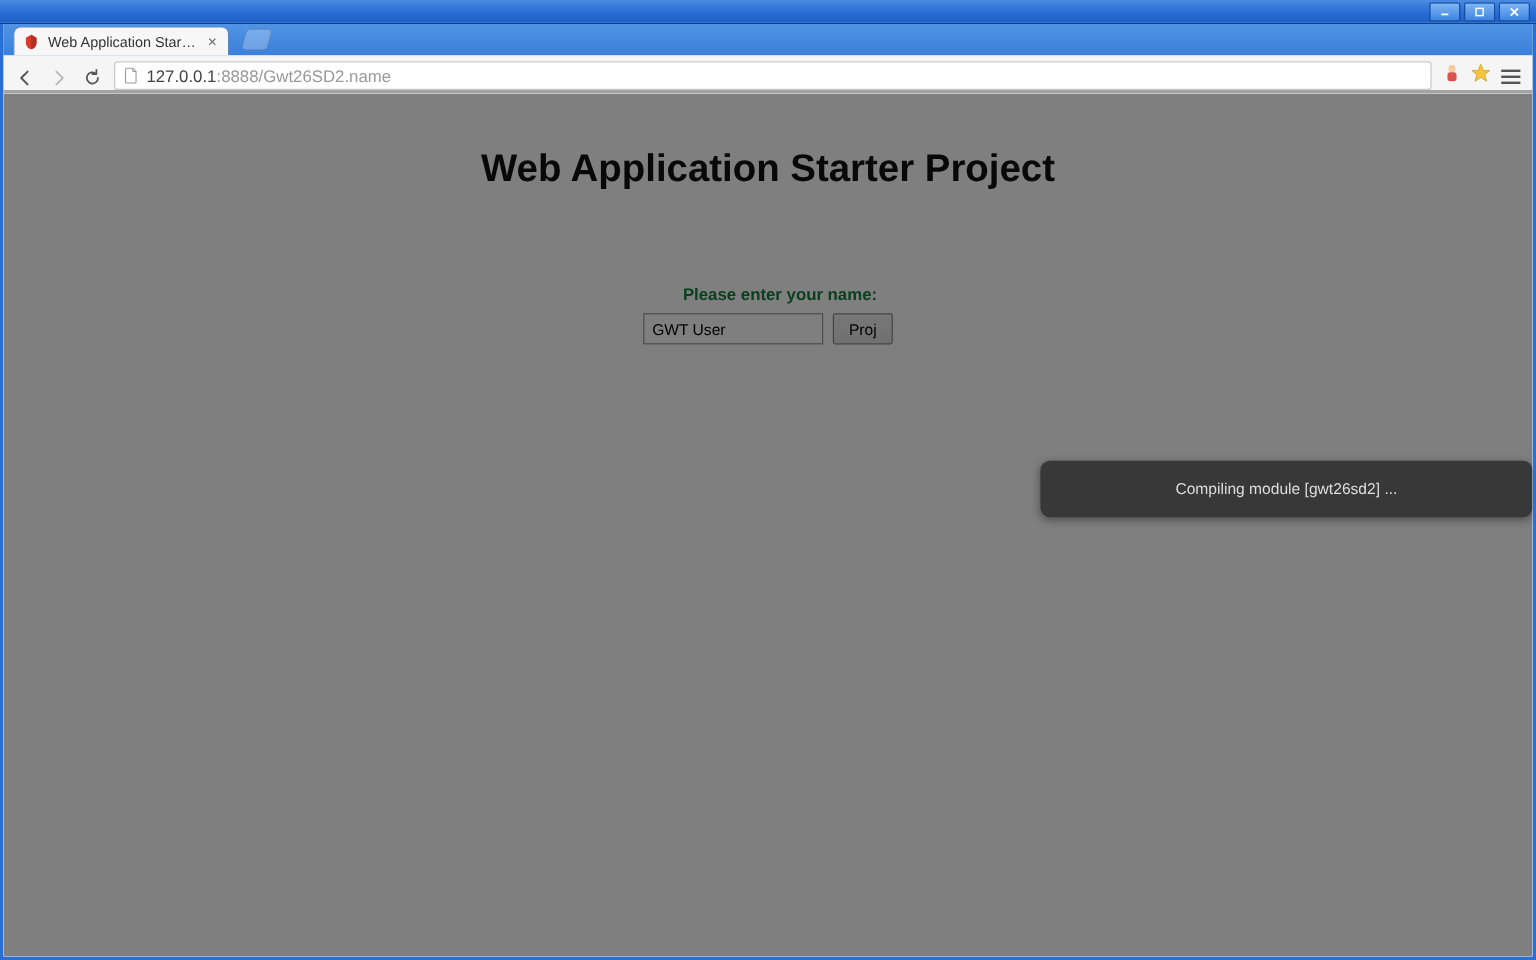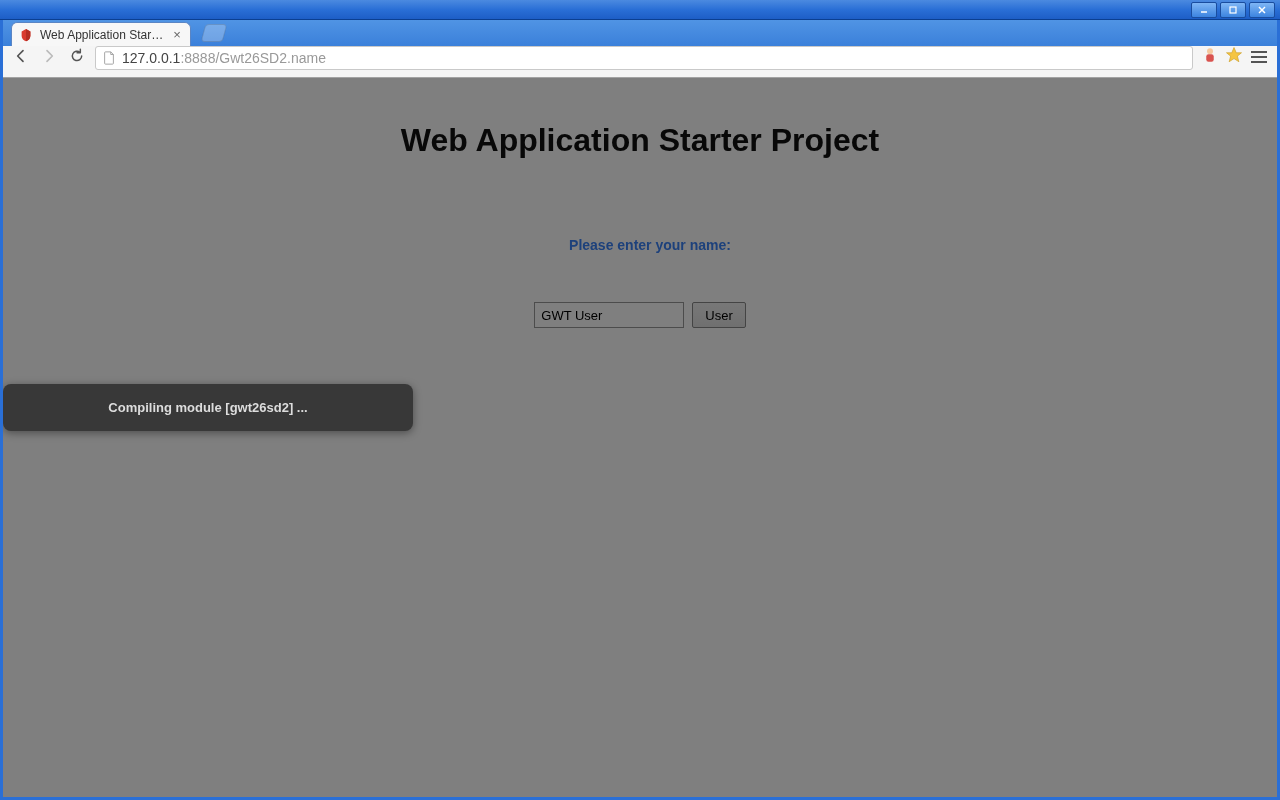--- a/index.html
+++ b/index.html
@@ -103,23 +103,23 @@
       border: 1px solid rgba(0,0,0,0.15);
       border-radius: 4px;
       margin-left: 12px;
       align-self: center;
       transform: skewX(-15deg);
     }
 
     .toolbar {
       height: 32px;
       background: #f5f5f5;
-      border-bottom: 1px solid #a3a3a3;
-      display: flex;
-      align-items: flex-start;
+      border-bottom: 3px solid #a3a3a3;
+      display: flex;
+      align-items: flex-end;
       padding: 0 8px;
       gap: 8px;
     }
     .nav-btn {
       width: 20px; height: 20px;
       display: flex; align-items: center; justify-content: center;
       color: #555;
     }
     .nav-btn.disabled { color: #bbb; }
     .nav-btn svg { width: 16px; height: 16px; }
@@ -176,29 +176,28 @@
     }
     h1.page-title {
       font-size: 32px;
       font-weight: bold;
       color: #111;
       margin-bottom: 78px;
     }
     .form-label {
       font-size: 14px;
       font-weight: bold;
-      color: #3b82f6;
+      color: #15803d;
       margin-bottom: 8px;
       margin-left: 20px;
     }
     .form-row {
       display: flex;
       gap: 8px;
       align-items: center;
-      margin-top: 41px;
     }
     .name-input {
       width: 150px;
       height: 26px;
       padding: 2px 6px;
       font-size: 13px;
       border: 1px solid #999;
       background: #fff;
     }
     .send-btn {
@@ -211,22 +210,21 @@
       cursor: pointer;
     }
 
     
     .overlay {
       position: absolute;
       inset: 0;
       background: rgba(0,0,0,0.5);
       display: flex;
       align-items: flex-start;
-      justify-content: flex-start;
-      font-weight: bold;
+      justify-content: flex-end;
     }
     .toast {
       margin-top: 306px;
       background: #383838;
       color: #ddd;
       font-size: 13px;
       padding: 16px 40px;
       border-radius: 8px;
       min-width: 410px;
       text-align: center;
@@ -320,21 +318,21 @@
       </div>
     </div>
   </div>
 
   <div class="viewport">
     <div class="content">
       <h1 class="page-title">Web Application Starter Project</h1>
       <div class="form-label">Please enter your name:</div>
       <div class="form-row">
         <input type="text" class="name-input" value="GWT User" style="">
-        <button class="send-btn">User</button>
+        <button class="send-btn">Proj</button>
       </div>
     </div>
 
     <div class="overlay">
       <div class="toast">
         <span>Compiling module [gwt26sd2] ...</span>
       </div>
     </div>
 
   </div>

